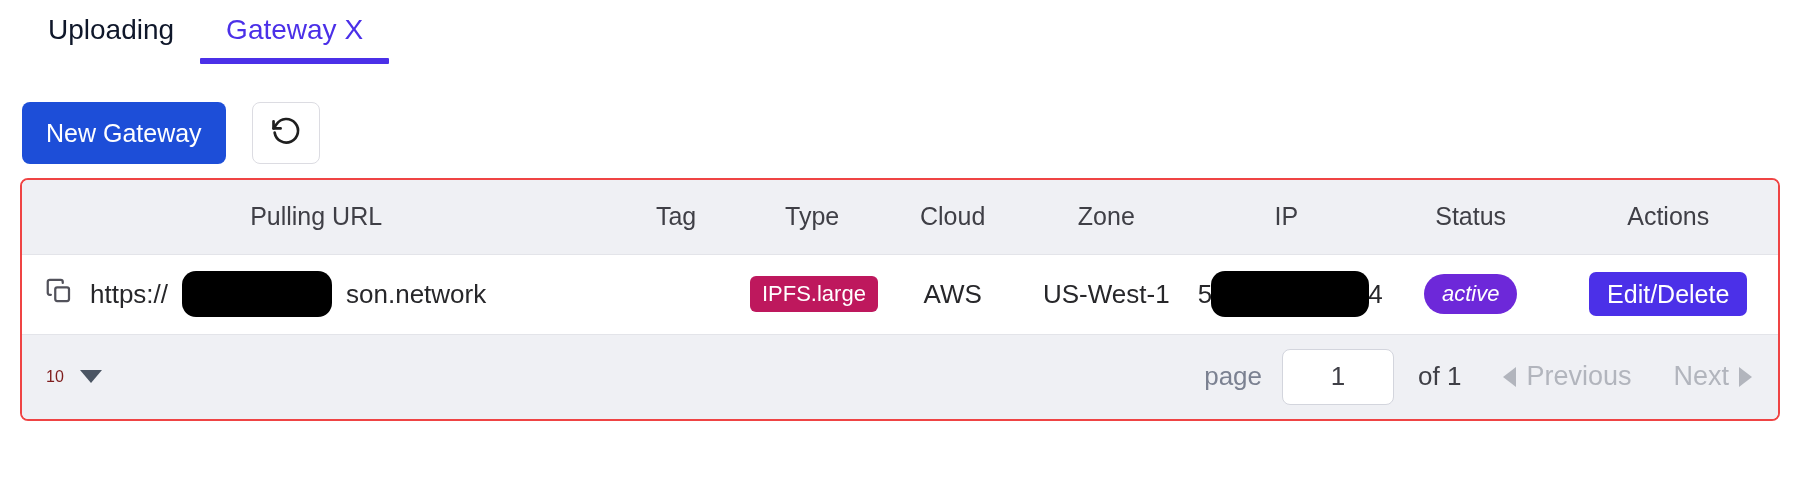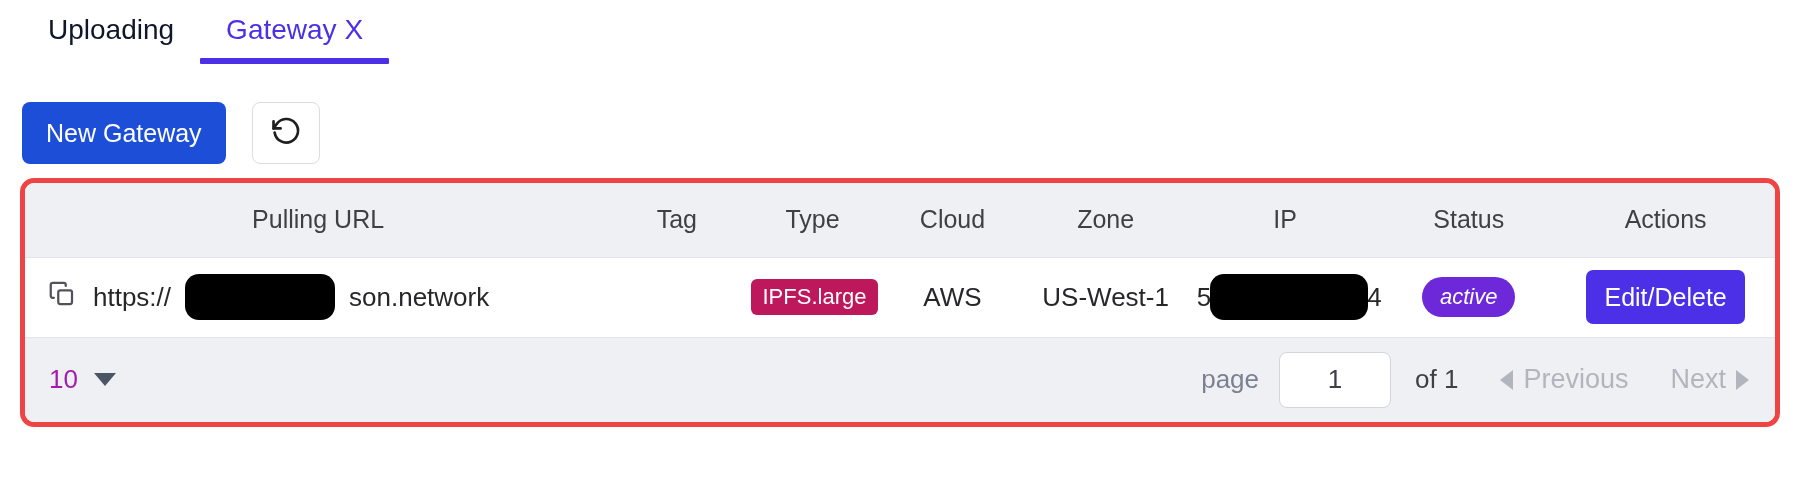--- a/index.html
+++ b/index.html
@@ -68,22 +68,22 @@
     border-radius: 8px;
     display: flex;
     align-items: center;
     justify-content: center;
     cursor: pointer;
   }
 
   
   .table-wrap {
     margin: 6px 20px 0 20px;
-    border: 5px solid #ef4444;
-    border-radius: 14px;
+    border: 2px solid #ef4444;
+    border-radius: 8px;
     overflow: hidden;
     background: #fff;
   }
   table {
     width: 100%;
     border-collapse: collapse;
     table-layout: fixed;
   }
   thead tr { background: #eff0f4; }
   thead th {
@@ -153,42 +153,42 @@
     font-style: italic;
   }
   .btn-row-action {
     background: #4b30e8;
     color: #ffffff;
     border: none;
     border-radius: 7px;
     font-size: 25px;
     font-family: "Liberation Sans", sans-serif;
     padding: 0 18px;
-    height: 54px;
+    height: 44px;
     cursor: pointer;
     white-space: nowrap;
   }
 
   
   .tfooter {
     display: flex;
     align-items: center;
     background: #eff0f4;
     height: 84px;
     padding: 0 22px 0 24px;
   }
   .rows-per-page {
     display: flex;
     align-items: center;
     gap: 16px;
     font-size: 26px;
     color: #3f3f46;
     white-space: nowrap;
   }
-  .rpp-value { font-size: 26px; color: #a21caf; }
+  .rpp-value { font-size: 16px; color: #7f1d1d; }
   .caret-down {
     width: 0; height: 0;
     border-left: 11px solid transparent;
     border-right: 11px solid transparent;
     border-top: 13px solid #4b5563;
     cursor: pointer;
   }
   .spacer { flex: 1 1 auto; }
   .pager {
     display: flex;

